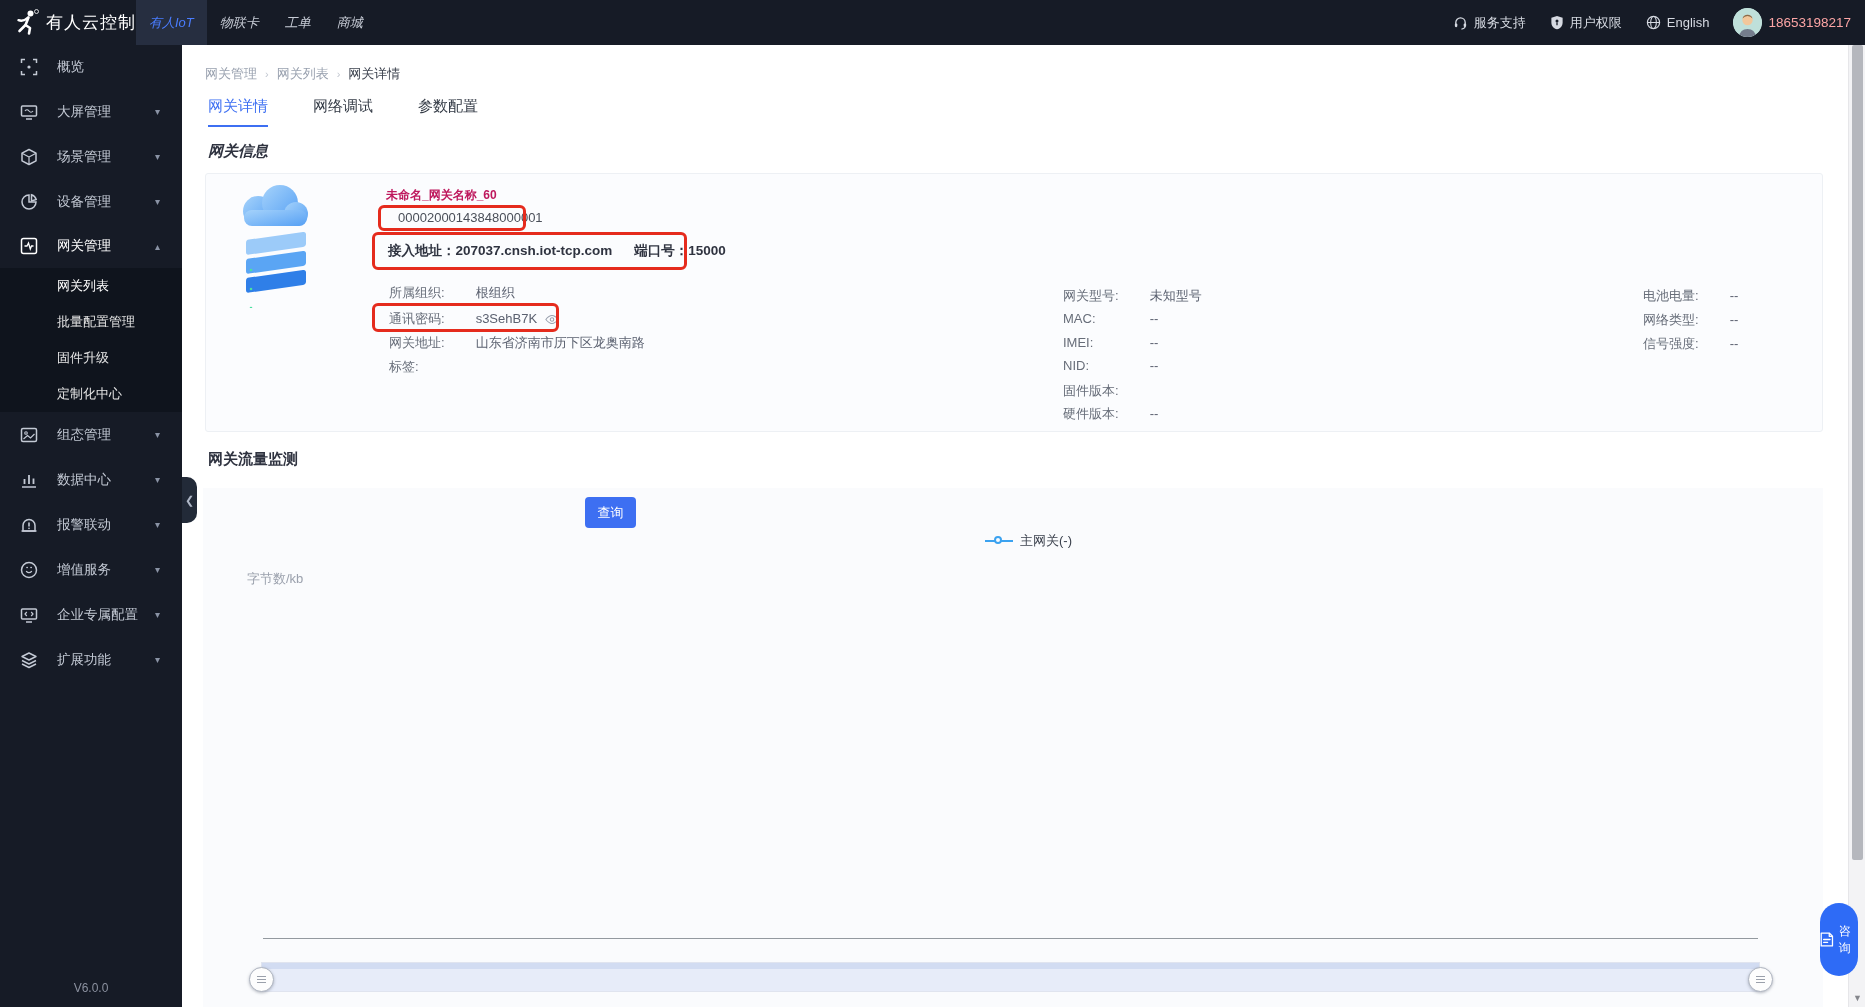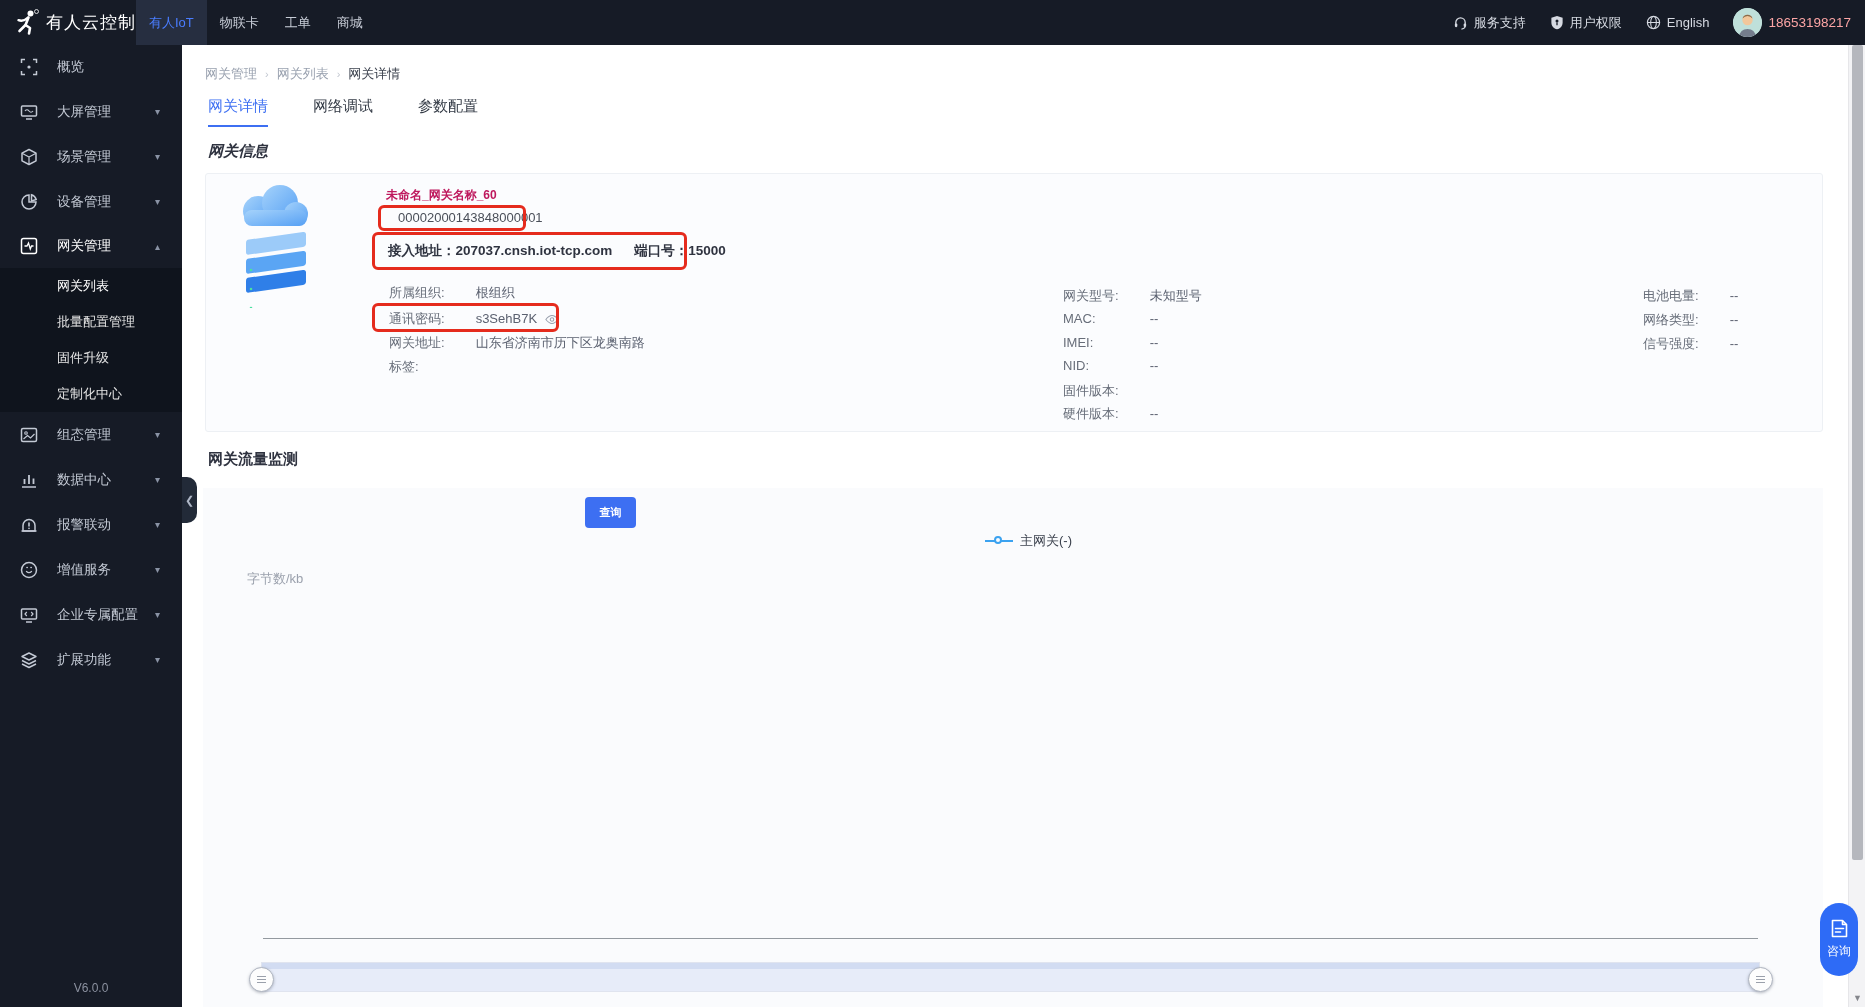--- a/index.html
+++ b/index.html
@@ -5,21 +5,21 @@
   * { margin:0; padding:0; box-sizing:border-box; }
   html,body { width:1865px; height:1007px; overflow:hidden; }
   body { font-family:"Liberation Sans","DejaVu Sans",sans-serif; background:#fff; }
   .app { position:relative; width:1865px; height:1007px; background:#fff; overflow:hidden; }
 
   
   .navbar { position:absolute; left:0; top:0; width:1865px; height:45px; background:#161b26; z-index:30; }
   .logo { position:absolute; left:12px; top:8px; width:28px; height:28px; }
   .brand { position:absolute; left:46px; top:0; height:45px; line-height:45px; color:#ffffff; font-size:17px; letter-spacing:1px; }
   .nav-tabs { position:absolute; left:136px; top:0; height:45px; display:flex; }
-  .nav-tab { height:45px; line-height:45px; padding:0 13px; font-size:13px; color:#c7ccd6; cursor:pointer; }
+  .nav-tab { height:45px; line-height:45px; padding:0 13px; font-size:13px; color:#c7ccd6; cursor:pointer;font-style:italic; }
   .nav-tab.active { background:#262e40; color:#4a7dff; }
   .nav-right { position:absolute; right:14px; top:0; height:45px; display:flex; align-items:center; gap:24px; }
   .nav-right .nr-item { display:flex; align-items:center; gap:6px; color:#d6dae2; font-size:13px; cursor:pointer; }
   .nav-right svg { display:block; }
   .avatar { width:29px; height:29px; border-radius:50%; background:#bfe0da; overflow:hidden; position:relative; }
   .phone { color:#fca5a5; font-size:13.5px; }
 
   
   .sidebar { position:absolute; left:0; top:45px; width:182px; height:962px; background:#161b26; z-index:20; }
   .side-item { position:relative; height:45px; display:flex; align-items:center; color:#c3c9d4; font-size:13.5px; cursor:pointer; }
@@ -54,34 +54,34 @@
   .fld { position:absolute; font-size:13px; color:#676d79; white-space:nowrap; }
   .fld .lbl { display:inline-block; width:83px; }
   .fld .val { color:#5b6170; }
   .eye { color:#9aa1ae; margin-left:4px; vertical-align:-2px; cursor:pointer; }
   .ann { position:absolute; border:3px solid #e52b1d; border-radius:6px; pointer-events:none; z-index:5; }
 
   
   .chart-panel { position:absolute; left:21px; top:443px; width:1620px; height:519px; background:#fafbfd; }
   .date-input { position:absolute; left:2px; top:9px; width:363px; height:31px; background:#fff; border:1px solid #dcdfe6; border-radius:4px; display:flex; align-items:center; padding:0 12px; gap:14px; font-size:13.5px; color:#575f6e; cursor:text; }
   .date-input .clock { color:#b9bec9; }
-  .query-btn { position:absolute; left:382px; top:9px; width:51px; height:31px; background:#3d6ff2; color:#fff; font-size:11px; border:none; border-radius:4px; cursor:pointer;font-weight:bold; }
+  .query-btn { position:absolute; left:382px; top:9px; width:51px; height:31px; background:#3d6ff2; color:#fff; font-size:13px; border:none; border-radius:4px; cursor:pointer; }
   .legend { position:absolute; left:782px; top:44px; display:flex; align-items:center; gap:7px; font-size:13px; color:#3c424e; cursor:pointer; }
   .legend-marker { position:relative; width:28px; height:12px; }
   .legend-marker .lm-line { position:absolute; left:0; top:5px; width:28px; height:2px; background:#3ba2f0; }
   .legend-marker .lm-dot { position:absolute; left:9px; top:1px; width:8px; height:8px; border:2px solid #3ba2f0; border-radius:50%; background:#fafbfd; }
   .y-label { position:absolute; left:44px; top:82px; font-size:13px; color:#9ba1ad; }
   .x-axis { position:absolute; left:60px; top:450px; width:1495px; height:1px; background:#93999f; }
   .dz-band { position:absolute; left:58px; top:474px; width:1499px; height:30px; border:1px solid #e0e4ef; background:#e7ecf9; cursor:pointer; }
   .dz-band .dz-top { position:absolute; left:0; top:0; width:100%; height:6px; background:#d2dcf2; }
   .dz-handle { position:absolute; top:479px; width:25px; height:25px; border-radius:50%; background:#fdfdfd; border:1px solid #aeb4c0; box-shadow:0 1px 3px rgba(60,70,90,.35); display:flex; align-items:center; justify-content:center; cursor:ew-resize; z-index:6; }
   .dz-lines { width:9px; height:7px; border-top:1px solid #9aa0ab; border-bottom:1px solid #9aa0ab; background:linear-gradient(transparent 2px,#9aa0ab 2px,#9aa0ab 3px,transparent 3px); }
 
   
-  .consult { position:absolute; left:1820px; top:903px; width:38px; height:73px; background:#2e6bf6; border-radius:19px; color:#fff; display:flex; flex-direction:column; align-items:center; justify-content:center; gap:5px; cursor:pointer; z-index:40; }
+  .consult { position:absolute; left:1820px; top:903px; width:38px; height:73px; background:#2e6bf6; border-radius:19px; color:#fff; display:flex; flex-direction:row; align-items:center; justify-content:center; gap:5px; cursor:pointer; z-index:40; }
   .consult .c-txt { font-size:12px; }
   .scrollbar { position:absolute; left:1848px; top:45px; width:17px; height:962px; background:#f3f3f5; border-left:1px solid #e6e6e9; z-index:35; }
   .scroll-thumb { position:absolute; left:3px; top:0px; width:11px; height:815px; background:#b5b7bd; border-radius:2px; cursor:pointer; }
   .scroll-arrow { position:absolute; left:3px; bottom:3px; width:11px; height:11px; color:#84868c; font-size:9px; line-height:11px; text-align:center; cursor:pointer; }
 </style>
 </head>
 <body>
 
 <div class="app">
 

